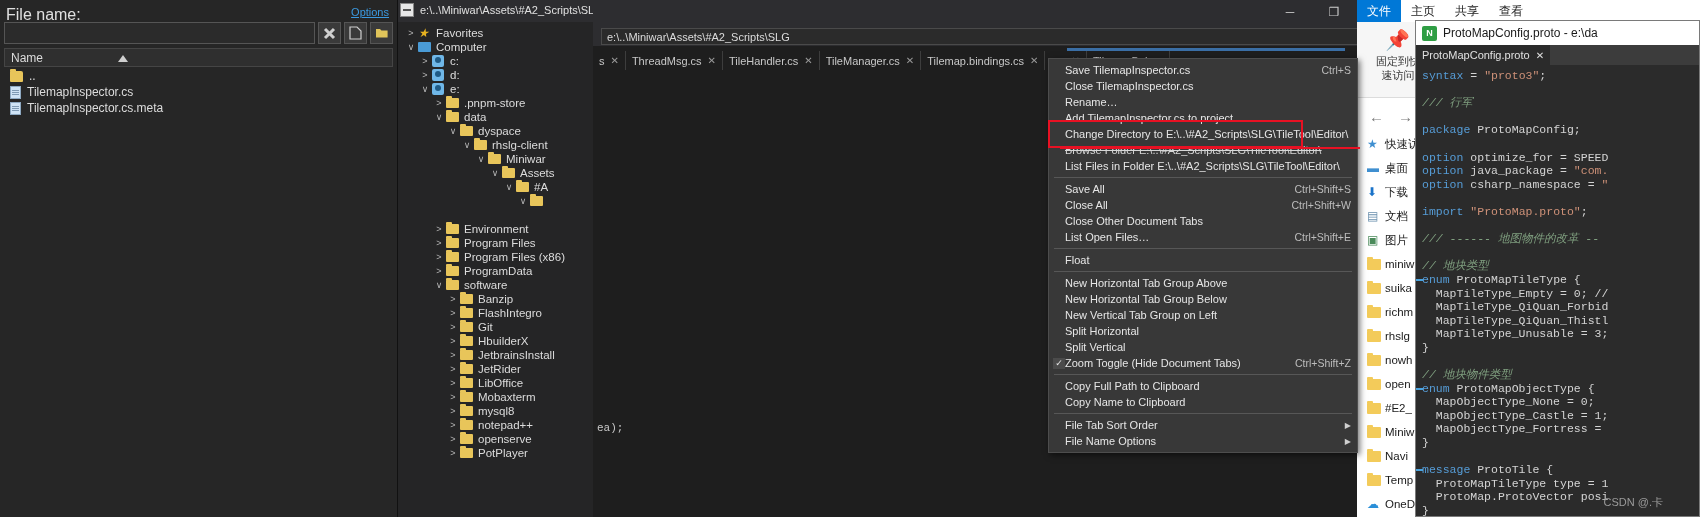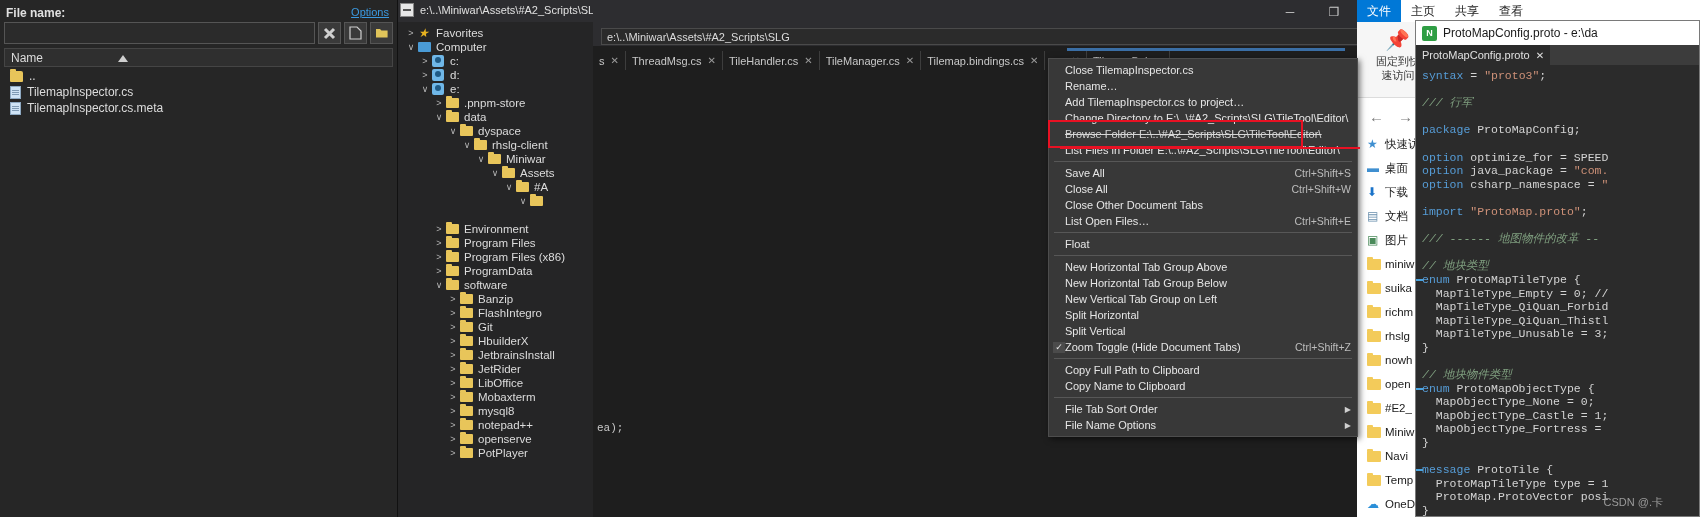--- a/index.html
+++ b/index.html
@@ -8,21 +8,21 @@
     background:#1e1e1e;
     font-family:"Liberation Sans", sans-serif;
     font-size:12px; color:#dcdcdc;
   }
   .root { position:relative; width:1700px; height:517px; }
 
   
   #file-panel { position:absolute; left:0; top:0; width:398px; height:517px;
     background:#262626; border-right:1px solid #111; }
   .fp-row1 { position:relative; height:26px; }
-  .fp-label { position:absolute; left:6px; top:6px; font-size:12px; color:#e0e0e0;font-weight:bold; }
+  .fp-label { position:absolute; left:6px; top:6px; font-size:16px; color:#e0e0e0; }
   .fp-options { position:absolute; right:8px; top:6px; font-size:11px; color:#3b9ae1;
     text-decoration:underline; cursor:pointer; }
   .fp-row2 { position:absolute; left:4px; top:22px; right:4px; height:24px; display:flex; gap:3px; }
   .fp-input { flex:1; background:#2b2b2b; border:1px solid #555; height:22px; color:#ddd;
     padding:0 4px; font-size:12px; font-family:"Liberation Sans",sans-serif; }
   .fp-btn { width:23px; height:22px; background:#3a3a3a; border:1px solid #555;
     display:flex; align-items:center; justify-content:center; cursor:pointer; }
   .fp-btn.yellow { background:#3a3a3a; }
   .fp-hdr { position:absolute; left:4px; top:48px; right:4px; height:19px;
     background:#2f2f2f; border:1px solid #454545; display:flex; align-items:center; }
@@ -454,20 +454,24 @@
           <span>TilemapBehav</span>
         </div>
       </div>
     <div class="codearea">
       <span class="codebit">ea);</span>
     </div>
   </div>
 
   <div id="ctxmenu">
       <div class="mi">
+        <span>Save TilemapInspector.cs</span>
+        <span class="sc">Ctrl+S</span>
+      </div>
+      <div class="mi">
         <span>Close TilemapInspector.cs</span>
       </div>
       <div class="mi">
         <span>Rename…</span>
       </div>
       <div class="mi">
         <span>Add TilemapInspector.cs to project…</span>
       </div>
       <div class="mi">
         <span>Change Directory to E:\..\#A2_Scripts\SLG\TileTool\Editor\</span>

